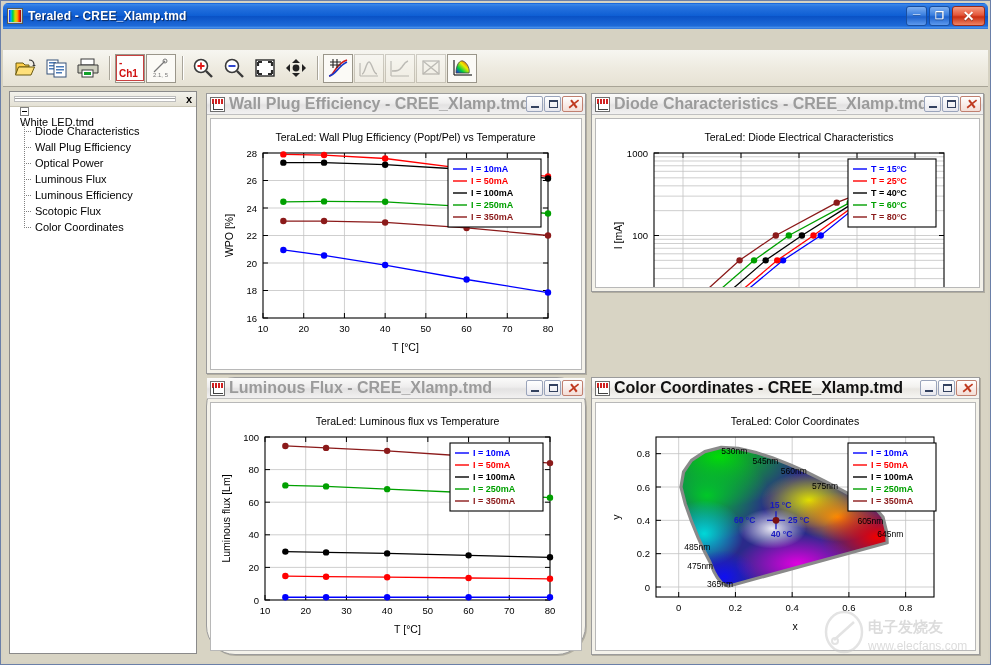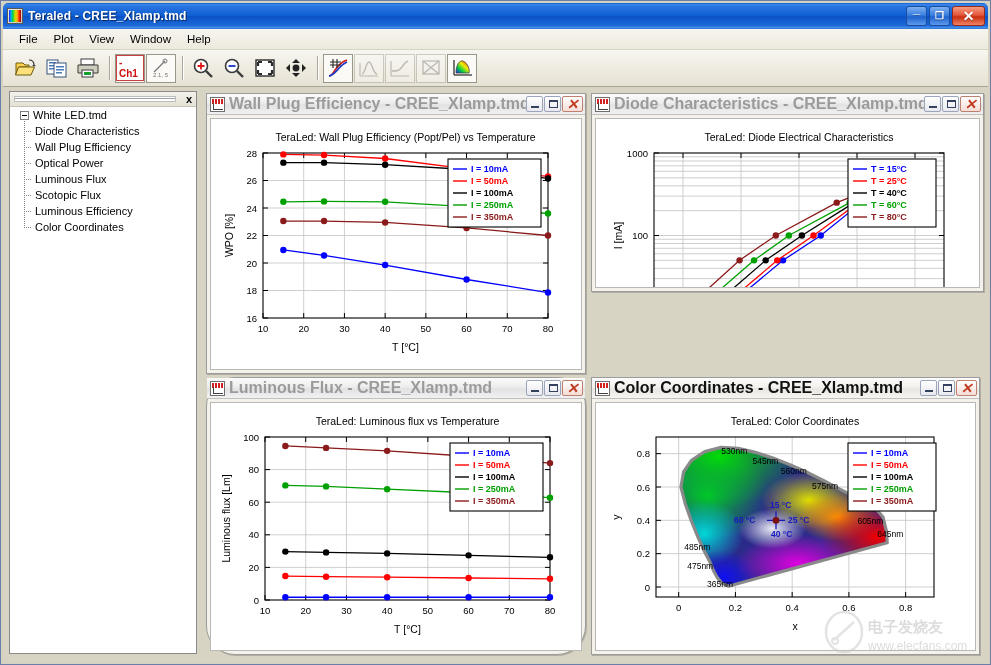--- a/index.html
+++ b/index.html
@@ -119,21 +119,21 @@
     border:1px solid #bdbdbd;
   }
   .proj-close {
     position:absolute; right:4px; top:1px; font-size:11px; font-weight:bold;
     color:#000; cursor:pointer; line-height:13px;
   }
   .proj-title {
     font-size:11.5px; font-weight:bold; color:#000; padding:6px 0 3px 6px;
   }
   .tree { padding-left:10px; font-size:11px; color:#000; }
-  .tree-root { display:flex; align-items:center; position:relative; height:16px; }
+  .tree-root { display:flex; position:relative; height:16px;flex-direction:column; }
   .tree-expander {
     width:9px; height:9px; border:1px solid #808080; background:#fff;
     margin-right:4px; position:relative; flex:0 0 auto; cursor:pointer;
   }
   .tree-expander::before {
     content:''; position:absolute; left:1px; right:1px; top:3px; height:1px; background:#000;
   }
   .tree-children { margin-left:4px; position:relative; }
   .tree-children::before {
     content:''; position:absolute; left:0px; top:-4px; bottom:9px; width:1px;
@@ -223,27 +223,20 @@
         </div>
       <div class="tb-btn">
           <span class="gl restore">❐</span>
         </div>
       <div class="tb-btn close">
           <span class="gl x">✕</span>
         </div>
     </div>
   </div>
 
-  <div class="menubar">
-    <div class="menu-item">File</div>
-    <div class="menu-item">Plot</div>
-    <div class="menu-item">View</div>
-    <div class="menu-item">Window</div>
-    <div class="menu-item">Help</div>
-  </div>
 
   <div class="toolbar">
 
     <div class="tbtn">
       <svg width="22" height="20" viewBox="0 0 22 20">
         <path d="M1 5 h7 l2 2 h4 v2 H4 L1 16 Z" fill="#ffd04a" stroke="#6b5a10" stroke-width="1"></path>
         <path d="M3.5 9 h16 l-3.5 8 H0.5 Z" fill="#ffe07a" stroke="#6b5a10" stroke-width="1"></path>
         <path d="M14 2 q5 0 5 5" fill="none" stroke="#333" stroke-width="1.2"></path>
         <path d="M17 7 l2 1.6 l2 -1.6 z" fill="#333"></path>
       </svg>
@@ -384,24 +377,24 @@
           <div class="tree-node">
               <span>Wall Plug Efficiency</span>
             </div>
           <div class="tree-node">
               <span>Optical Power</span>
             </div>
           <div class="tree-node">
               <span>Luminous Flux</span>
             </div>
           <div class="tree-node">
-              <span>Scotopic Flux</span>
+              <span>Luminous Efficiency</span>
             </div>
           <div class="tree-node">
-              <span>Luminous Efficiency</span>
+              <span>Scotopic Flux</span>
             </div>
           <div class="tree-node">
               <span>Color Coordinates</span>
             </div>
         </div>
       </div>
     </div>
 
     <div class="child" id="win-wpe" style="left:203px; top:6px; width:380px; height:281px;">
       <div class="child-bar">

